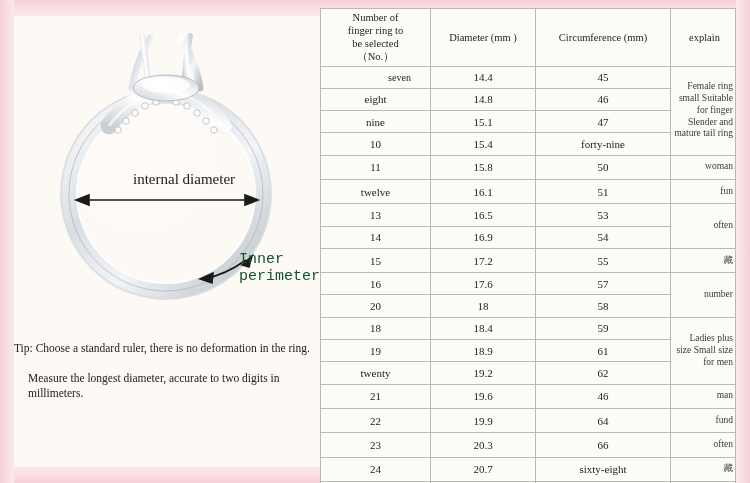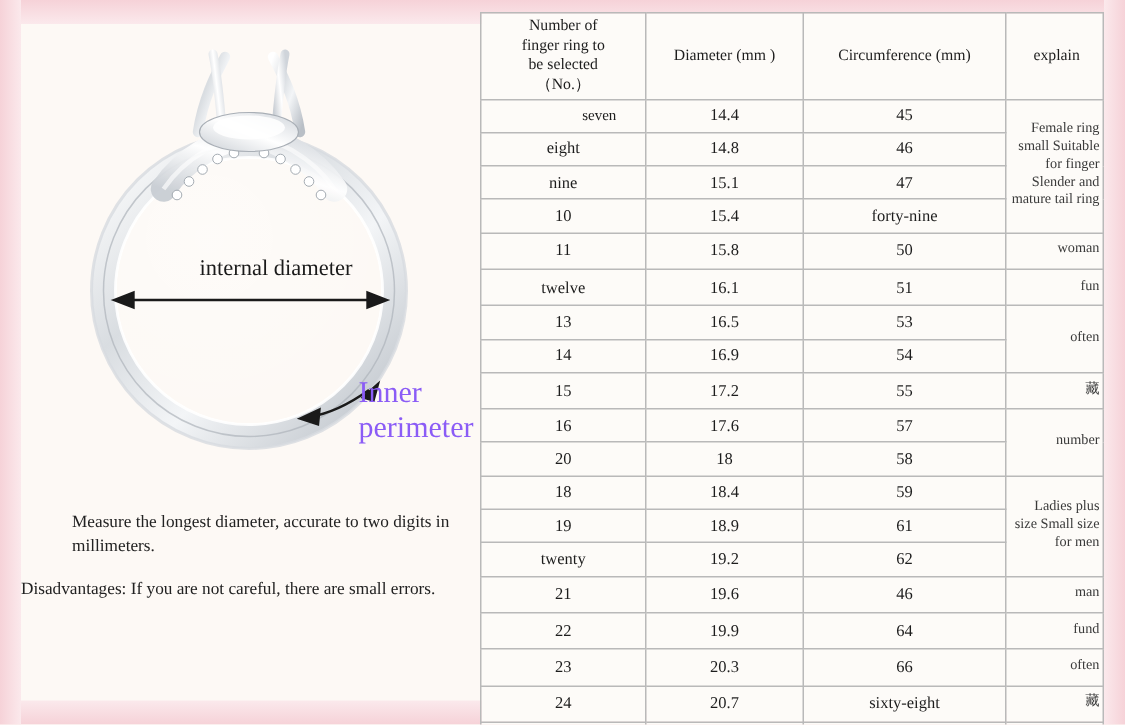--- a/index.html
+++ b/index.html
@@ -33,29 +33,29 @@
     position:absolute;left:0;top:0;width:305px;height:300px;
   }
   .ring-svg{display:block;}
   .lbl-internal{
     position:absolute;left:119px;top:155px;
     font-size:15px;color:#1a1a1a;
     font-family:"Liberation Serif", serif;
   }
   .lbl-inner{
     position:absolute;left:225px;top:235px;
-    font-size:20px;color:#8b5cf6;
-    font-family:Liberation Serif, serif;
+    font-size:15px;color:#14532d;
+    font-family:Liberation Mono, monospace;
   }
   .tips{
     position:absolute;left:0;top:325px;width:305px;
     font-size:11.5px;line-height:1.35;color:#222;
   }
   .tips p{margin:0 0 14px 0;}
-  .tips .indent{margin-left:34px;}
+  .tips .indent{margin-left:14px;}
 
   
   .table-wrap{
     position:absolute;left:320px;top:8px;width:415px;
   }
   table{
     border-collapse:collapse;
     width:415px;
     table-layout:fixed;
     font-size:11px;
@@ -171,22 +171,22 @@
         <polygon points="186,263 199,257 198,267"></polygon>
         <polygon points="238,240 228,249 235,251"></polygon>
       </g>
     </svg>
 
     <div class="lbl-internal">internal diameter</div>
     <div class="lbl-inner">Inner perimeter</div>
   </div>
 
   <div class="tips">
+    <p>Tip: Choose a standard ruler, there is no deformation in the ring.</p>
     <p class="indent">Measure the longest diameter, accurate to two digits in millimeters.</p>
-    <p>Disadvantages: If you are not careful, there are small errors.</p>
   </div>
 </div>
 
 <div class="table-wrap">
   <table>
     <colgroup>
       <col class="c1">
         <col class="c2">
         <col class="c3">
         <col class="c4">

